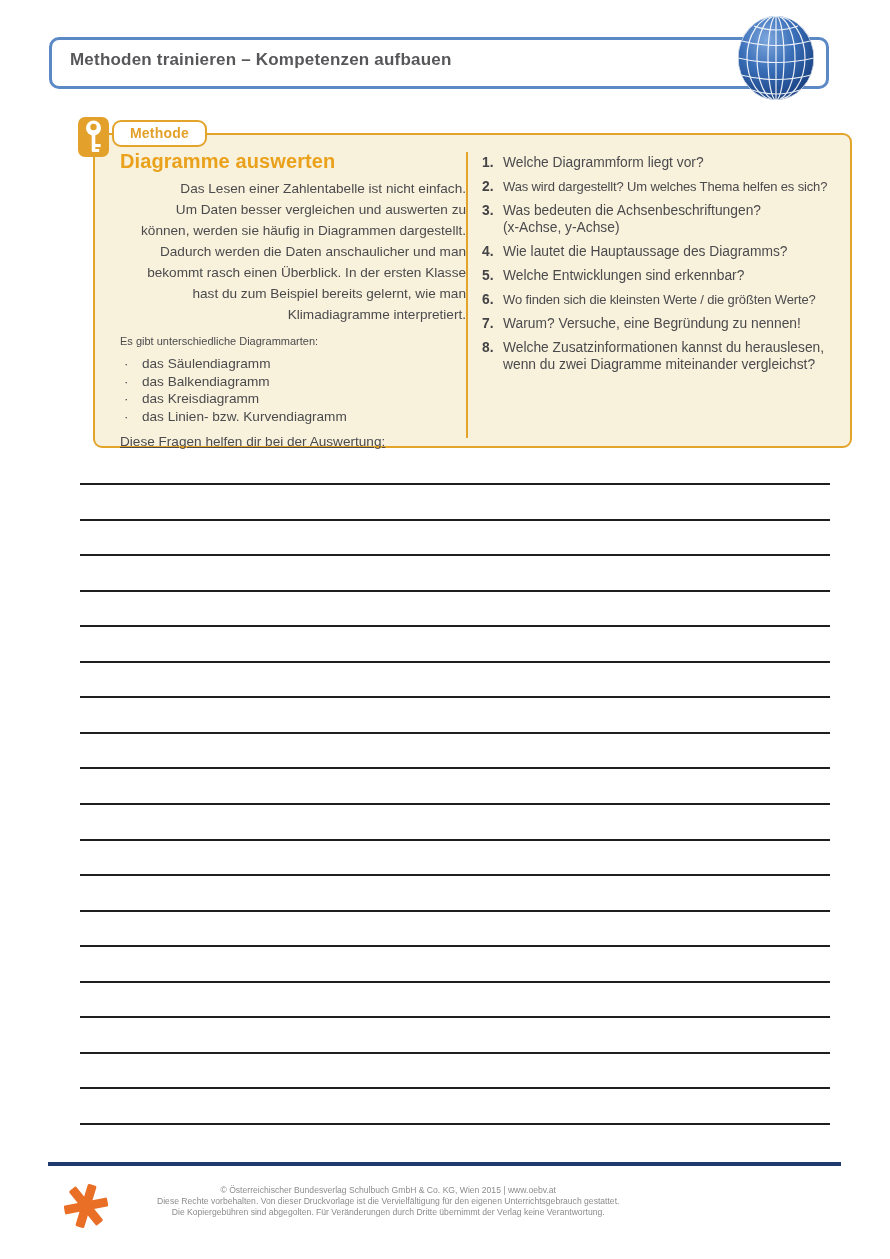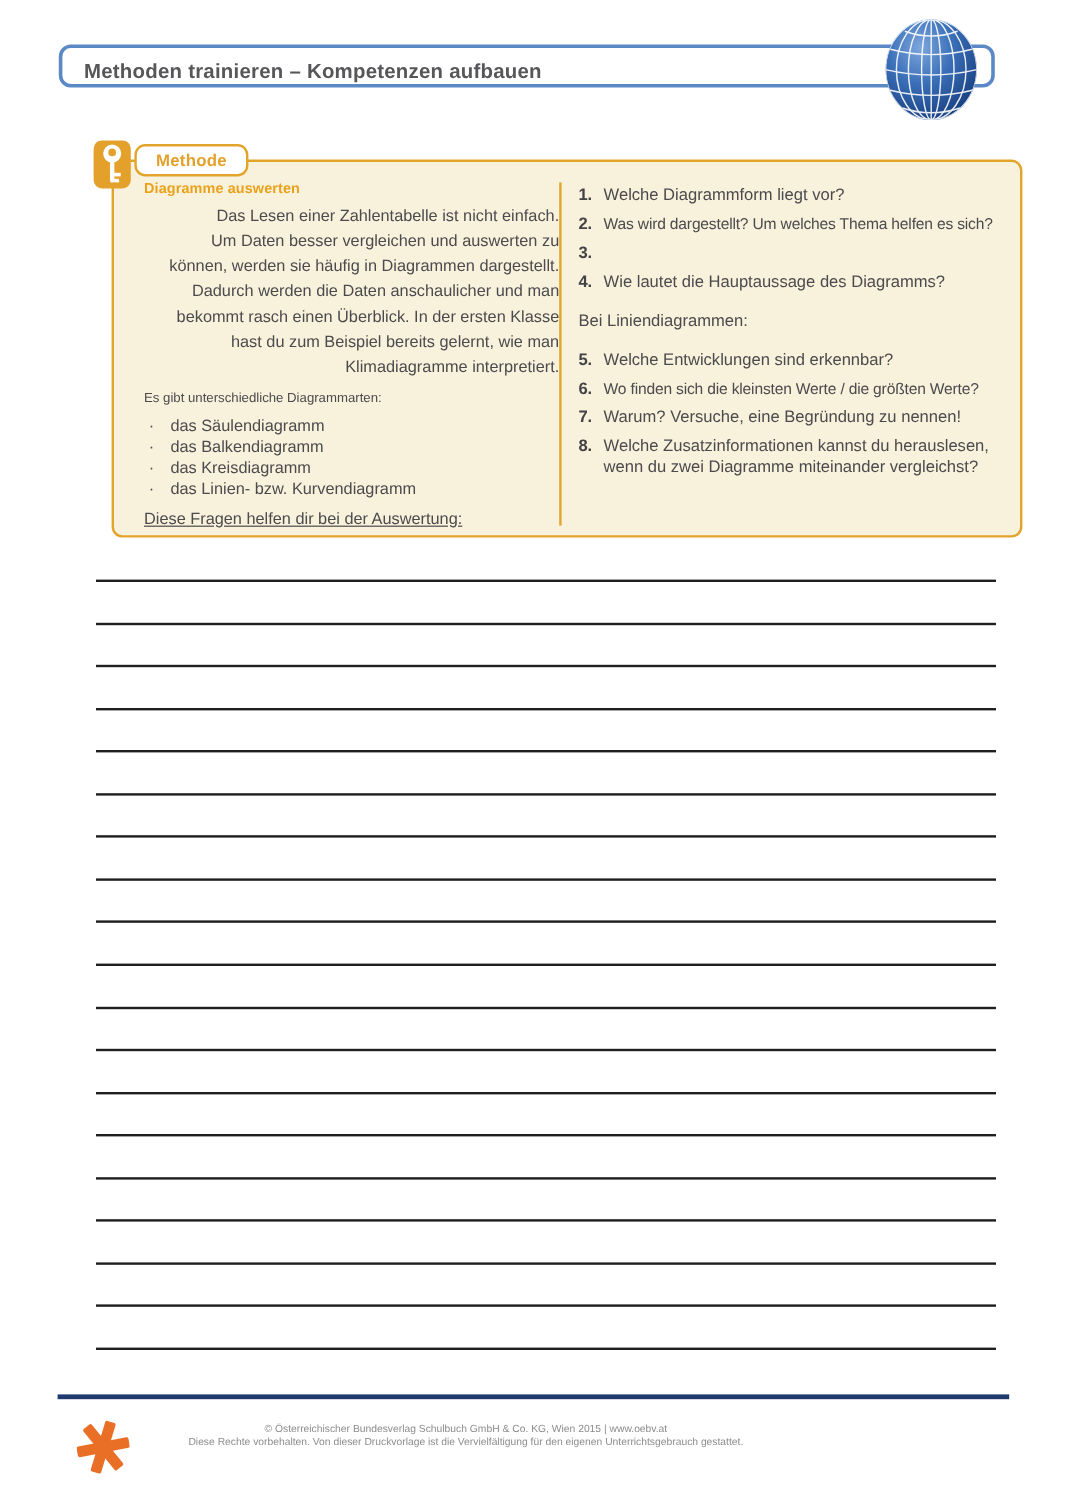--- a/index.html
+++ b/index.html
@@ -3,21 +3,21 @@
 <meta charset="utf-8">
 <style>
   * { margin:0; padding:0; box-sizing:border-box; }
   html,body { background:#fff; }
   .page {
     position:relative; width:890px; height:1259px; background:#ffffff;
     font-family:"Liberation Sans", sans-serif; color:#4b4b4d; overflow:hidden;
   }
   
   .header-box {
-    position:absolute; left:49px; top:37px; width:780px; height:36px;
+    position:absolute; left:49px; top:37px; width:780px; height:52px;
     background:#fff; border:3px solid #5b89c6; border-radius:10px;
   }
   .header-title {
     position:absolute; left:18px; top:0; height:39px; line-height:39px;
     font-size:17px; font-weight:bold; color:#57575a; letter-spacing:.2px;
     white-space:nowrap;
   }
   .globe { position:absolute; left:735px; top:14px; width:84px; height:90px; }
   
   .methode-box {
@@ -29,21 +29,21 @@
     background:#e3a12c; border-radius:7px; z-index:3;
   }
   .methode-tab {
     position:absolute; left:112px; top:120px; height:27px; padding:0 16px;
     background:#fff; border:2px solid #e3a42c; border-radius:9px; z-index:2;
     font-size:14px; font-weight:bold; color:#e3a12c; line-height:23px;
     letter-spacing:.2px;
   }
   .col-left { position:absolute; left:25px; top:15px; width:346px; }
   .col-left h3, .box-heading {
-    font-size:12px; font-weight:bold; color:#eaa11b; margin-bottom:5px;
+    font-size:20px; font-weight:bold; color:#eaa11b; margin-bottom:5px;
     letter-spacing:.1px;
   }
   .intro { font-size:13.6px; line-height:21px; white-space:pre-line; color:#4b4b4d;text-align:right; }
   .types-label { font-size:11px; margin-top:10px; }
   .bullets { margin-top:8px; }
   .bullet-row { display:flex; font-size:13.6px; line-height:17.5px; }
   .bullet-dot { width:22px; text-align:left; padding-left:4px; }
   .help-label { font-size:13.6px; margin-top:9px;text-decoration:underline; }
   .divider {
     position:absolute; left:371px; top:17px; width:2px; height:286px;
@@ -150,27 +150,28 @@
       <div class="q-row">
         <span class="q-num">1.</span>
         <span class="q-text">Welche Diagrammform liegt vor?</span>
       </div>
       <div class="q-row tight">
         <span class="q-num">2.</span>
         <span class="q-text">Was wird dargestellt? Um welches Thema helfen es sich?</span>
       </div>
       <div class="q-row">
         <span class="q-num">3.</span>
+        <span class="q-text">Was bedeuten die Achsenbeschriftungen?
+(x-Achse, y-Achse)</span>
       </div>
       <div class="q-row">
         <span class="q-num">4.</span>
         <span class="q-text">Wie lautet die Hauptaussage des Diagramms?</span>
       </div>
 
-      <div class="section-label">Bei Liniendiagrammen:</div>
 
       <div class="q-row">
         <span class="q-num">5.</span>
         <span class="q-text">Welche Entwicklungen sind erkennbar?</span>
       </div>
       <div class="q-row tight">
         <span class="q-num">6.</span>
         <span class="q-text">Wo finden sich die kleinsten Werte / die größten Werte?</span>
       </div>
       <div class="q-row">
@@ -211,15 +212,16 @@
   <svg class="footer-logo" viewBox="0 0 44 52" aria-hidden="true">
     <g transform="rotate(17 22 25)" fill="#e96f26">
       <rect x="17.5" y="3" width="9" height="44" rx="1.5"></rect>
       <rect x="17.5" y="3" width="9" height="44" rx="1.5" transform="rotate(62 22 25)"></rect>
       <rect x="17.5" y="3" width="9" height="44" rx="1.5" transform="rotate(124 22 25)"></rect>
     </g>
   </svg>
   <div class="footer-text">
     <div>© Österreichischer Bundesverlag Schulbuch GmbH &amp; Co. KG, Wien 2015 | www.oebv.at</div>
     <div>Diese Rechte vorbehalten. Von dieser Druckvorlage ist die Vervielfältigung für den eigenen Unterrichtsgebrauch gestattet.</div>
+    <div>Die Kopiergebühren sind abgegolten. Für Veränderungen durch Dritte übernimmt der Verlag keine Verantwortung.</div>
   </div>
 
 </div>
 
 </body></html>

